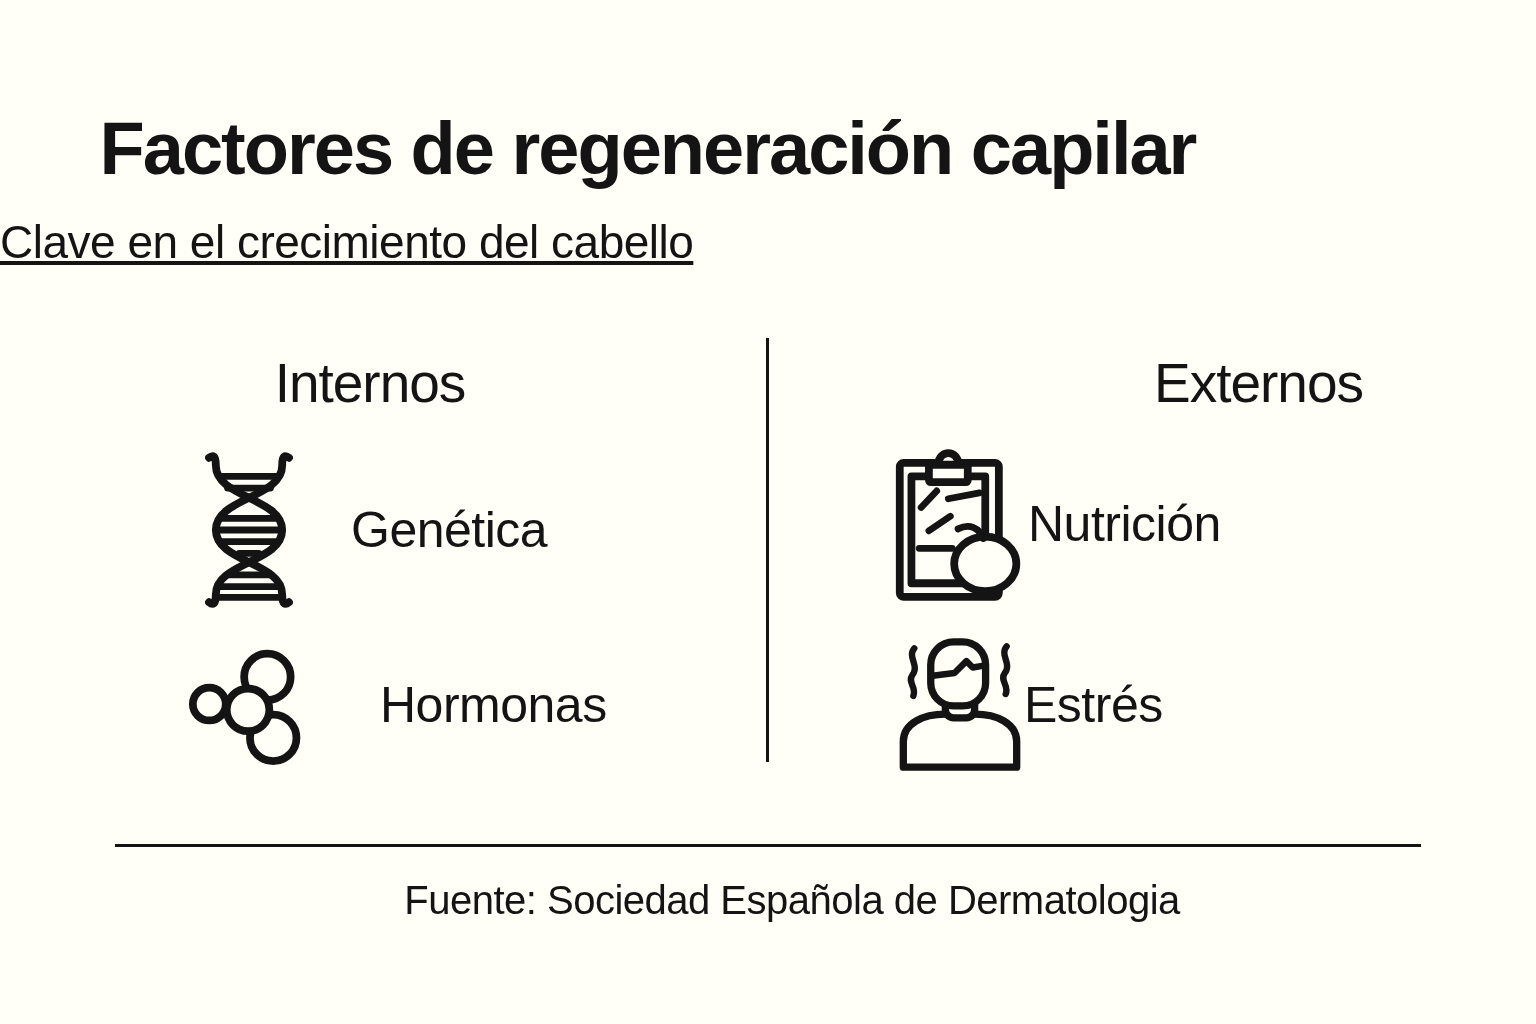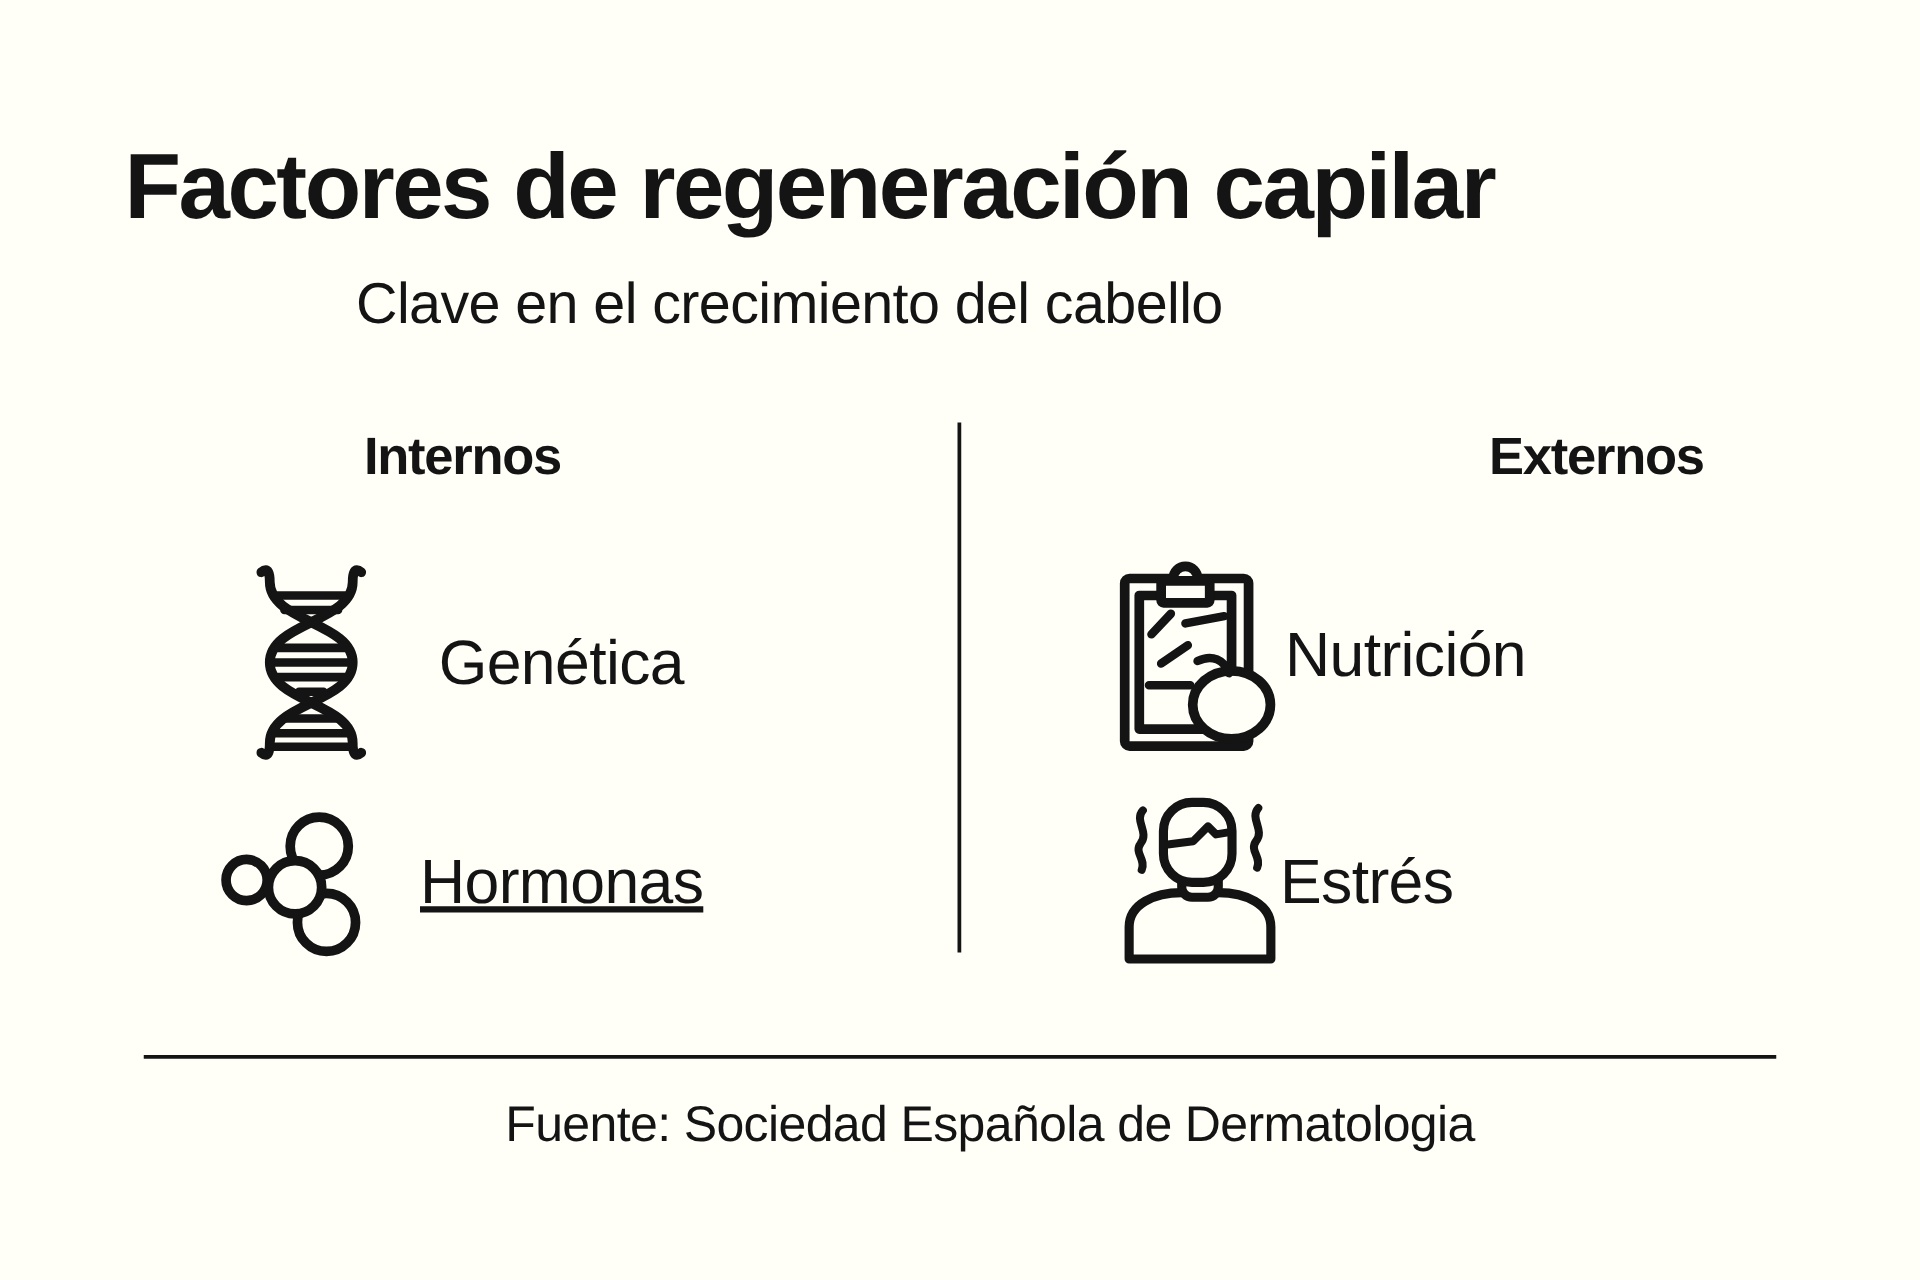--- a/index.html
+++ b/index.html
@@ -11,45 +11,45 @@
   }
   .canvas { position: absolute; top: 0; left: 0; width: 1536px; height: 1024px; background: var(--bg, #FFFEF7); }
 
   .title {
     position: absolute; top: 112px; left: 0; width: 1295px;
     text-align: center; font-size: 74px; font-weight: 700;
     letter-spacing: -2px; line-height: 1;
   }
   .subtitle {
     position: absolute; top: 219px; left: 0; width: 1263px;
-    text-align: center; font-size: 46px; font-weight: 400;
-    letter-spacing: -0.5px; line-height: 1;
+    text-align: left; font-size: 46px; font-weight: 400;
+    letter-spacing: -0.5px; line-height: 1; text-decoration: underline;
   }
   .col-heading {
-    position: absolute; top: 344px; width: 600px;
-    text-align: center; font-size: 42px; font-weight: 700;
+    position: absolute; top: 356px; width: 600px;
+    text-align: center; font-size: 55px; font-weight: 400;
     letter-spacing: -1px; line-height: 1;
   }
   .col-heading.left  { left: 70px; }
   .col-heading.right { left: 763px; text-align: right; }
 
   .divider-v {
     position: absolute; left: 766px; top: 338px;
     width: 3px; height: 424px; background: var(--ink, #141414);
   }
   .divider-h {
     position: absolute; left: 115px; top: 844px;
     width: 1306px; height: 3px; background: var(--ink, #141414);
   }
 
   .row { position: absolute; display: flex; align-items: center; text-align: right; }
   .row .label { font-size: 50px; letter-spacing: -0.5px; white-space: nowrap; line-height: 1; }
   .row svg { display: block; flex: 0 0 auto; }
   .r1l { left: 205px; top: 448px; height: 164px; gap: 58px; }
-  .r2l { left: 176px; top: 642px; height: 126px; gap: 38px; text-decoration: underline; }
+  .r2l { left: 188px; top: 642px; height: 126px; gap: 70px; }
   .r1r { left: 892px; top: 443px; height: 162px; }
   .r2r { left: 896px; top: 634px; height: 142px; }
 
   .footer {
     position: absolute; top: 880px; left: 0; width: 1536px;
     text-align: center; font-size: 40px; letter-spacing: -0.5px; line-height: 1; margin-left: 24px;
   }
 
   .stroke { fill: none; stroke: var(--ink, #141414); stroke-linecap: round; stroke-linejoin: round; }
   .fillbg { fill: var(--bg, #FFFEF7); stroke: var(--ink, #141414); stroke-linecap: round; stroke-linejoin: round; }

